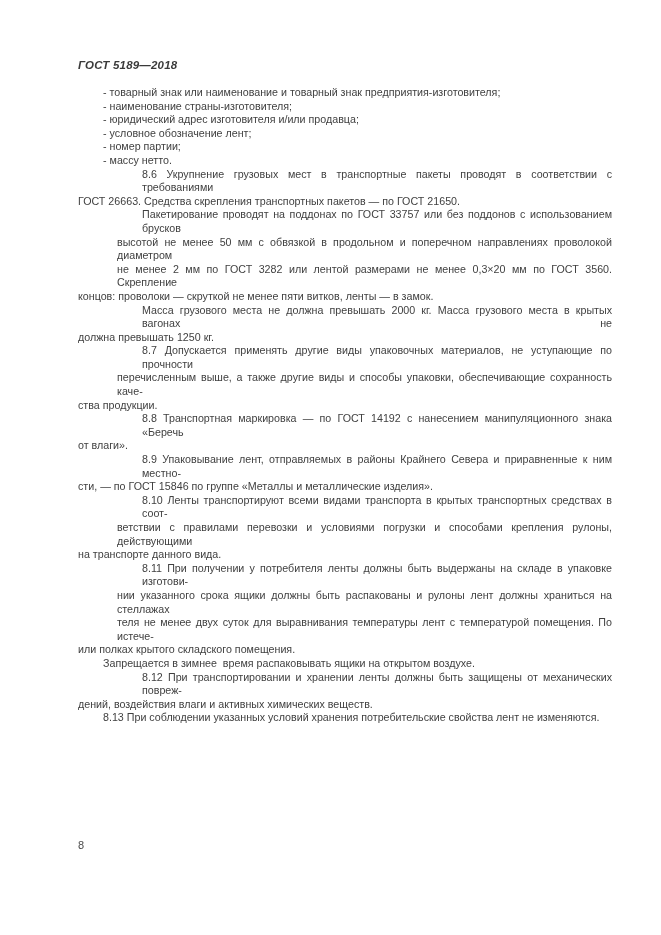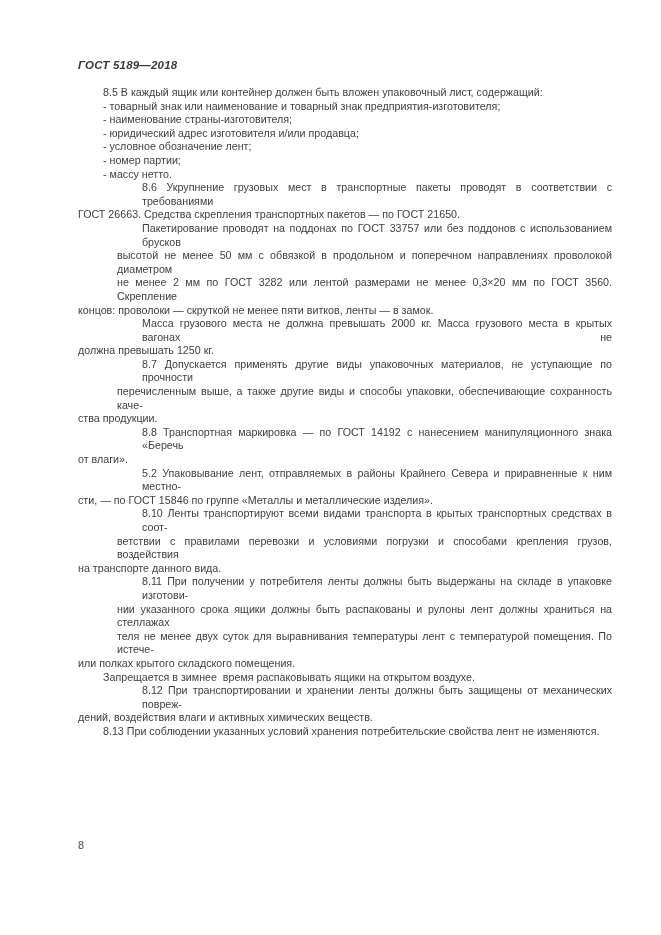--- a/index.html
+++ b/index.html
@@ -54,23 +54,20 @@
     color: #4a4a4a;
   }
 </style>
 </head>
 <body>
 
 <div class="doc-header">ГОСТ 5189—2018</div>
 
 <div class="text-block">
     <div class="para">
-      <div class="line first">8.5 В каждый ящик или контейнер должен быть вложен упаковочный лист, содержащий:</div>
-    </div>
-    <div class="para">
       <div class="line first">- товарный знак или наименование и товарный знак предприятия-изготовителя;</div>
     </div>
     <div class="para">
       <div class="line first">- наименование страны-изготовителя;</div>
     </div>
     <div class="para">
       <div class="line first">- юридический адрес изготовителя и/или продавца;</div>
     </div>
     <div class="para">
       <div class="line first">- условное обозначение лент;</div>
@@ -98,26 +95,26 @@
     <div class="para">
       <div class="line first just">8.7 Допускается применять другие виды упаковочных материалов, не уступающие по прочности</div>
       <div class="line just">перечисленным выше, а также другие виды и способы упаковки, обеспечивающие сохранность каче-</div>
       <div class="line">ства продукции.</div>
     </div>
     <div class="para">
       <div class="line first just">8.8 Транспортная маркировка — по ГОСТ 14192 с нанесением манипуляционного знака «Беречь</div>
       <div class="line">от влаги».</div>
     </div>
     <div class="para">
-      <div class="line first just">5.2 Упаковывание лент, отправляемых в районы Крайнего Севера и приравненные к ним местно-</div>
+      <div class="line first just">8.9 Упаковывание лент, отправляемых в районы Крайнего Севера и приравненные к ним местно-</div>
       <div class="line">сти, — по ГОСТ 15846 по группе «Металлы и металлические изделия».</div>
     </div>
     <div class="para">
       <div class="line first just">8.10 Ленты транспортируют всеми видами транспорта в крытых транспортных средствах в соот-</div>
-      <div class="line just">ветствии с правилами перевозки и условиями погрузки и способами крепления грузов, воздействия</div>
+      <div class="line just">ветствии с правилами перевозки и условиями погрузки и способами крепления рулоны, действующими</div>
       <div class="line">на транспорте данного вида.</div>
     </div>
     <div class="para">
       <div class="line first just">8.11 При получении у потребителя ленты должны быть выдержаны на складе в упаковке изготови-</div>
       <div class="line just">нии указанного срока ящики должны быть распакованы и рулоны лент должны храниться на стеллажах</div>
       <div class="line just">теля не менее двух суток для выравнивания температуры лент с температурой помещения. По истече-</div>
       <div class="line">или полках крытого складского помещения.</div>
     </div>
     <div class="para">
       <div class="line first">Запрещается в зимнее  время распаковывать ящики на открытом воздухе.</div>

